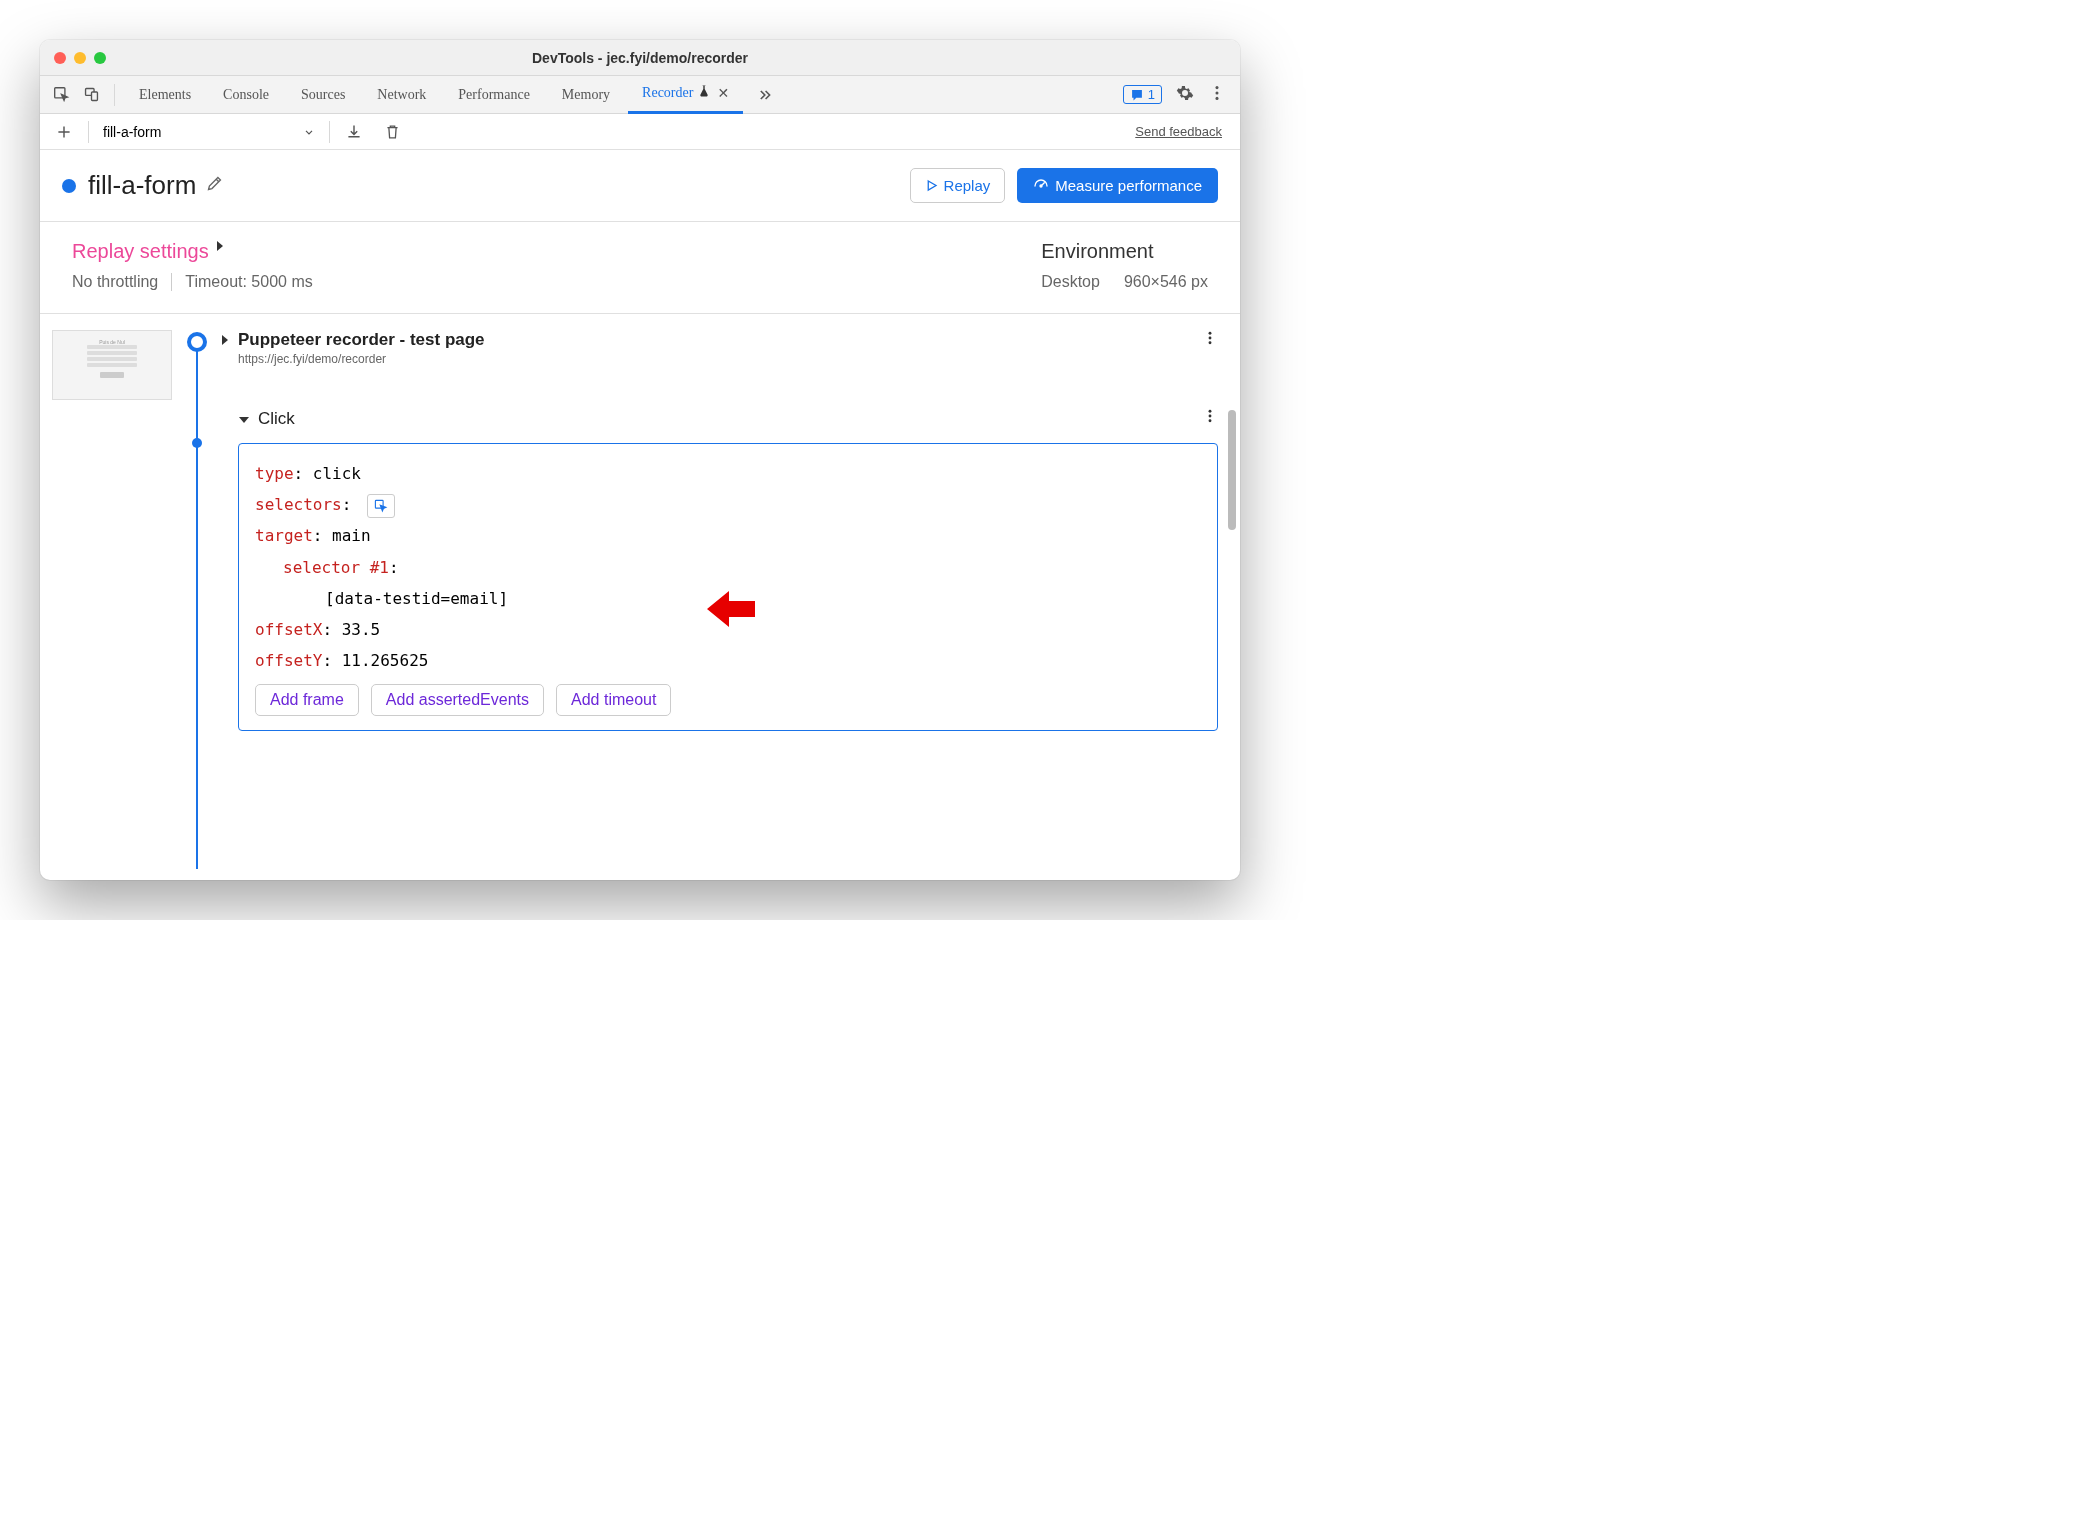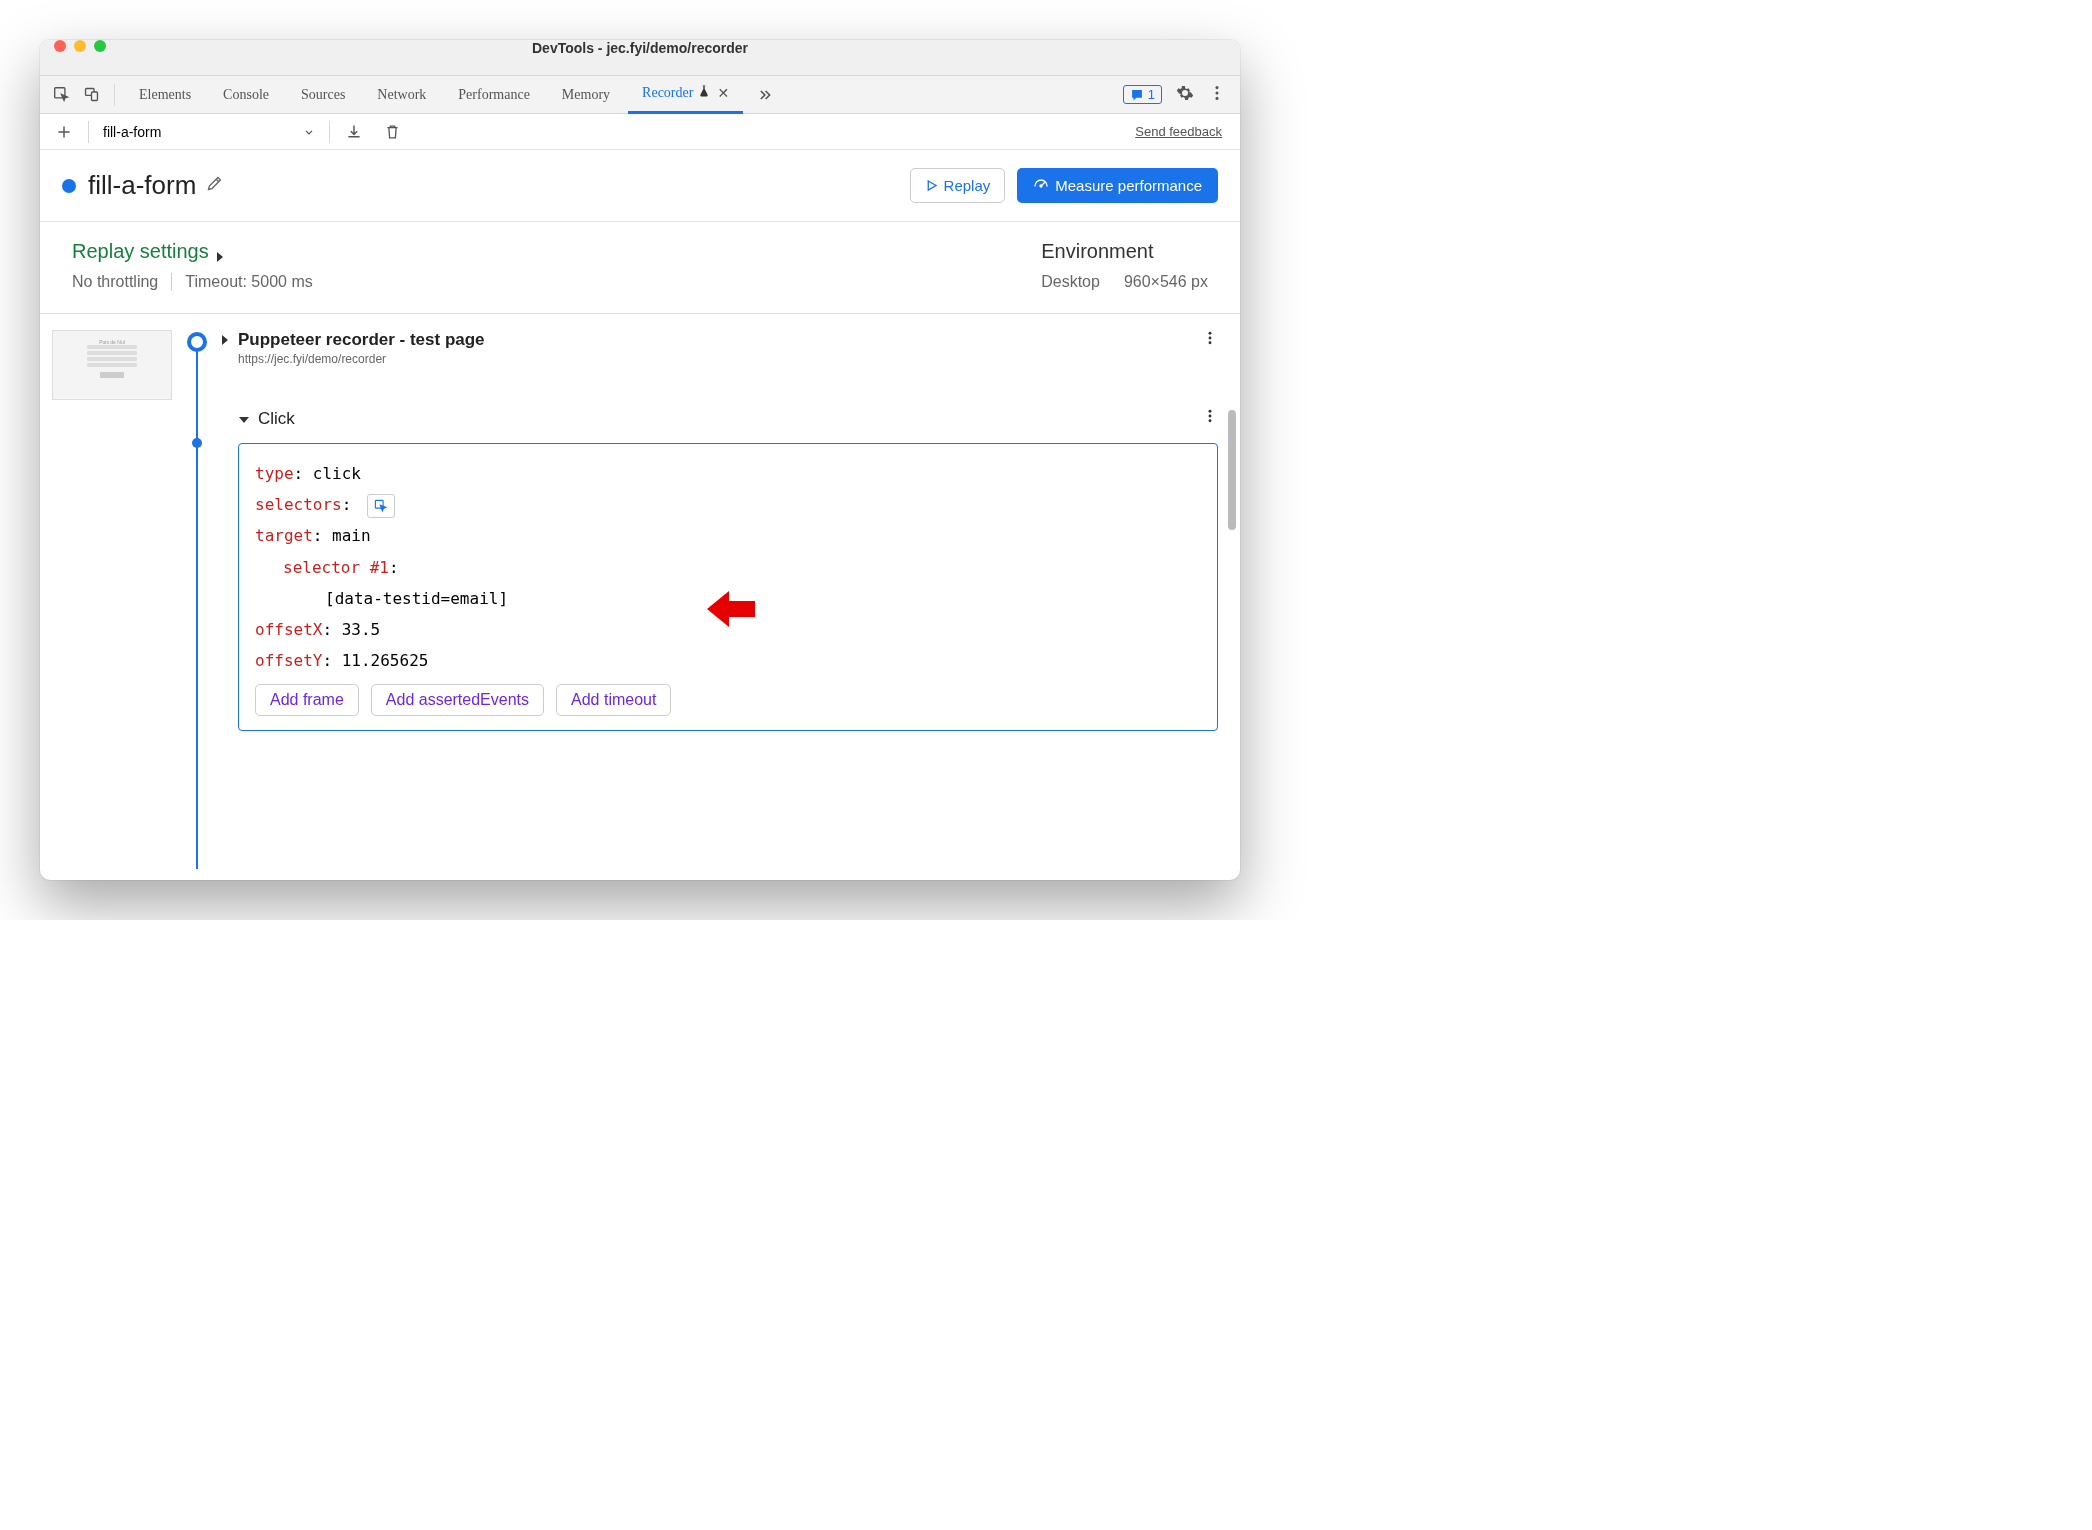--- a/index.html
+++ b/index.html
@@ -17,21 +17,21 @@
   overflow: hidden;
   display: flex;
   flex-direction: column;
   position: relative;
 }
 .titlebar {
   height: 36px;
   background: #f0f0f0;
   border-bottom: 1px solid #d8d8d8;
   display: flex;
-  align-items: flex-start;
+  align-items: center;
   padding: 0 14px;
   position: relative;
 }
 .traffic {
   display: flex;
   gap: 8px;
 }
 .traffic span {
   width: 12px; height: 12px; border-radius: 50%;
 }
@@ -192,23 +192,23 @@
 }
 .settings-row {
   padding: 18px 32px 22px;
   border-bottom: 1px solid #e0e0e0;
   display: flex;
   justify-content: space-between;
   color: #333;
 }
 .settings-label {
   font-size: 20px;
-  color: #15803d;
-  display: flex;
-  align-items: flex-end;
+  color: #ec4899;
+  display: flex;
+  align-items: flex-start;
   gap: 6px;
 }
 .settings-sub {
   font-size: 16px;
   color: #666;
   margin-top: 10px;
   display: flex;
   align-items: center;
   gap: 13px;
 }

